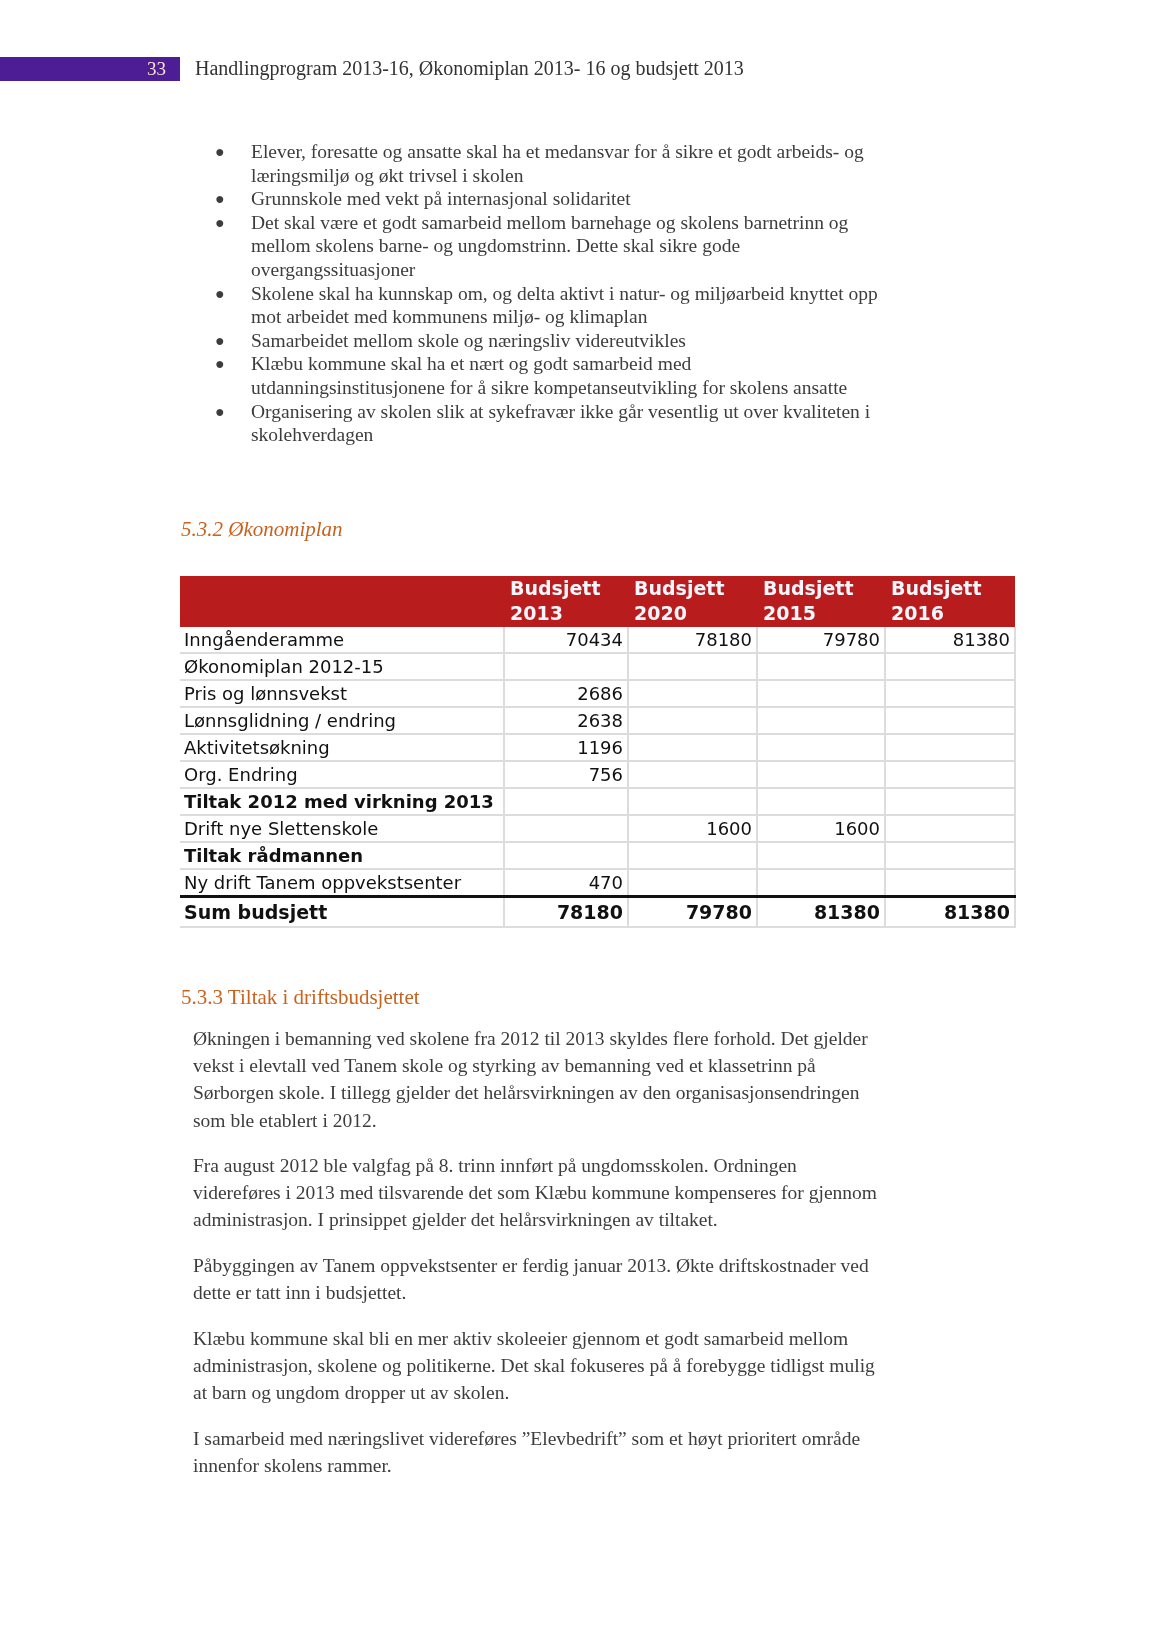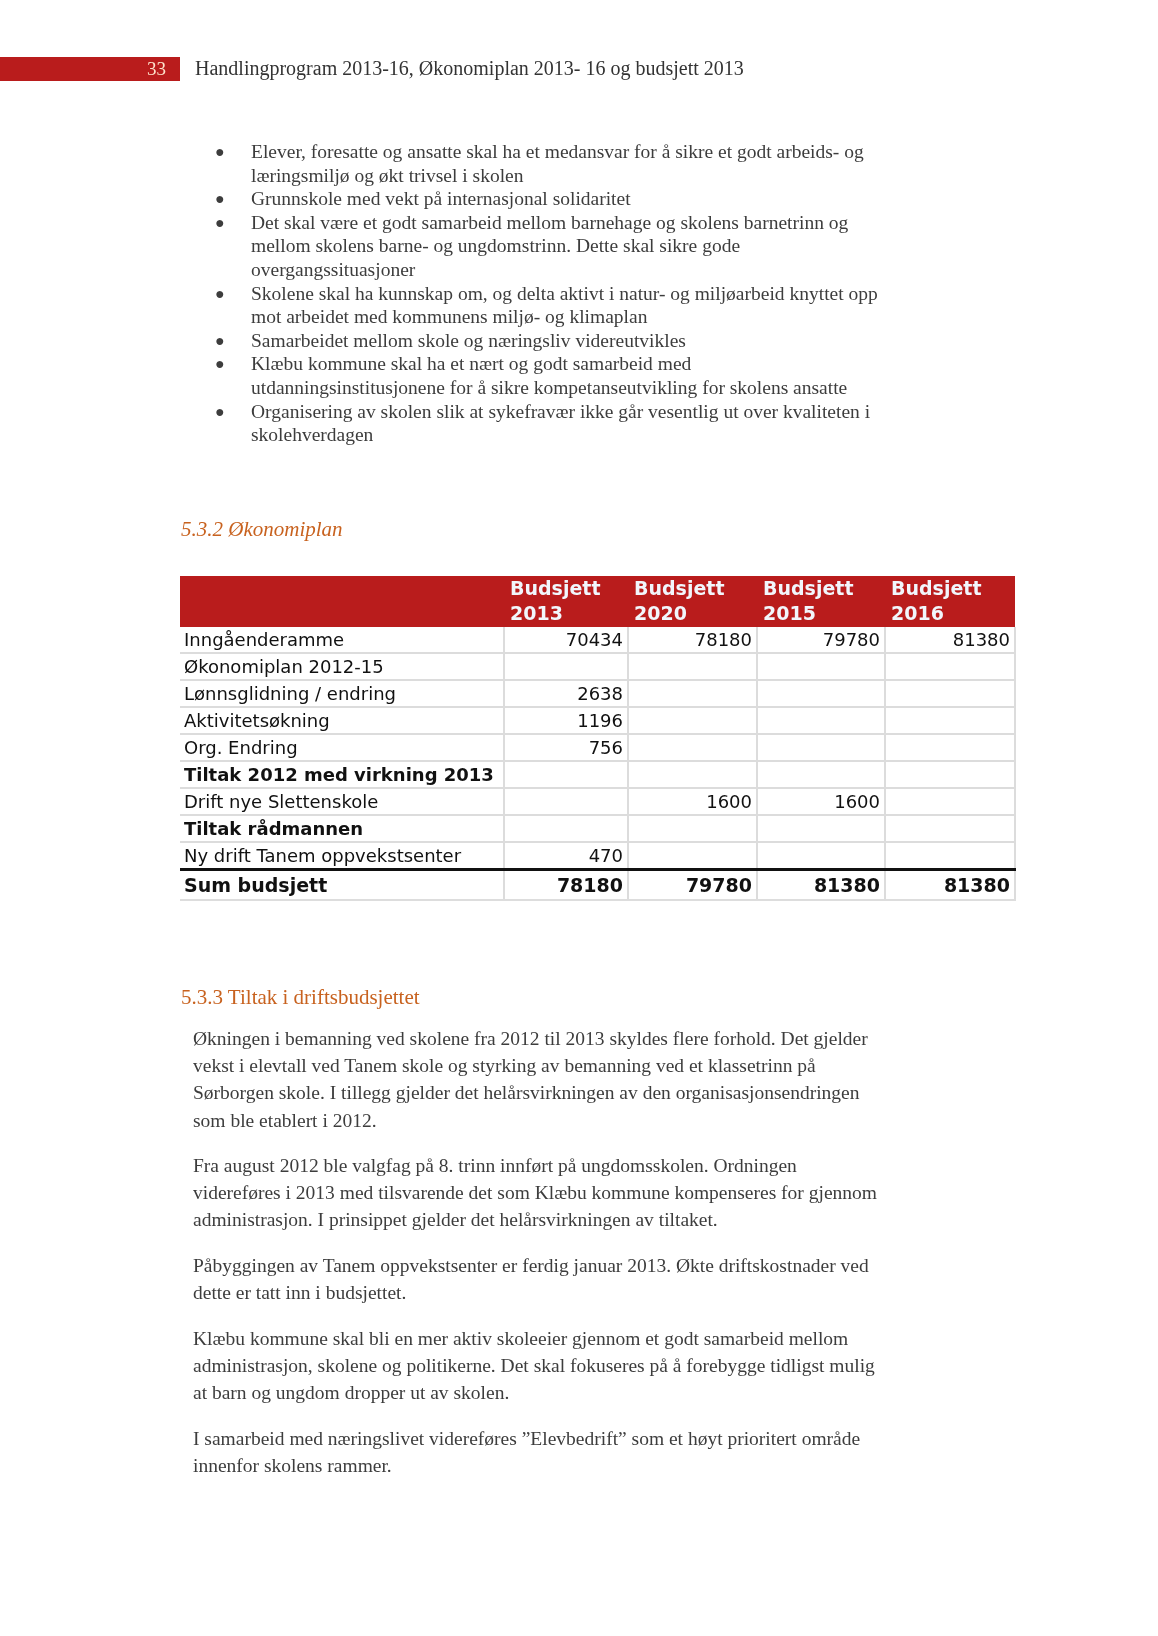--- a/index.html
+++ b/index.html
@@ -1,18 +1,18 @@
 <!DOCTYPE html>
 <html><head>
 <meta charset="utf-8">
 <style>
   html, body { margin:0; padding:0; background:#ffffff; }
   body { width:1158px; height:1636px; position:relative; overflow:hidden;
          font-family:"DejaVu Serif","Liberation Serif",serif; color:#3a3a3a; }
-  .hdr-bar { position:absolute; left:0; top:57px; width:180px; height:24px; background:#b91c1c; }
+  .hdr-bar { position:absolute; left:0; top:57px; width:180px; height:24px; background:#4c1d95; }
   .hdr-num { position:absolute; right:14px; top:1px; font-family:"Liberation Serif",serif; font-size:19px; color:#fde2cc; }
   .hdr-title { position:absolute; left:195px; top:57px; font-family:"Liberation Serif",serif; font-size:20px; color:#333; white-space:nowrap; }
   .bullets { position:absolute; left:215px; top:140px; width:780px; margin:0; padding:0; list-style:none;
              font-family:"Liberation Serif",serif; font-size:19.5px; line-height:23.6px; color:#3d3d3d; }
   .bullets li { position:relative; padding-left:36px; }
   .bullets li .dot { position:absolute; left:0; top:0; font-size:16px; }
   .h-sec { position:absolute; left:181px; font-family:"Liberation Serif",serif; color:#c8621f; font-size:21px; white-space:nowrap; }
   .h-sec.it { font-style:italic; }
   table.budget { position:absolute; left:180px; top:576px; border-collapse:collapse;
                  font-family:"DejaVu Sans","Liberation Sans",sans-serif; font-size:18px; color:#111; }
@@ -106,20 +106,27 @@
         <td>81380</td>
       </tr>
     <tr>
         <td class="lbl">Økonomiplan 2012-15</td>
         <td></td>
         <td></td>
         <td></td>
         <td></td>
       </tr>
     <tr>
+        <td class="lbl">Pris og lønnsvekst</td>
+        <td>2686</td>
+        <td></td>
+        <td></td>
+        <td></td>
+      </tr>
+    <tr>
         <td class="lbl">Lønnsglidning / endring</td>
         <td>2638</td>
         <td></td>
         <td></td>
         <td></td>
       </tr>
     <tr>
         <td class="lbl">Aktivitetsøkning</td>
         <td>1196</td>
         <td></td>

